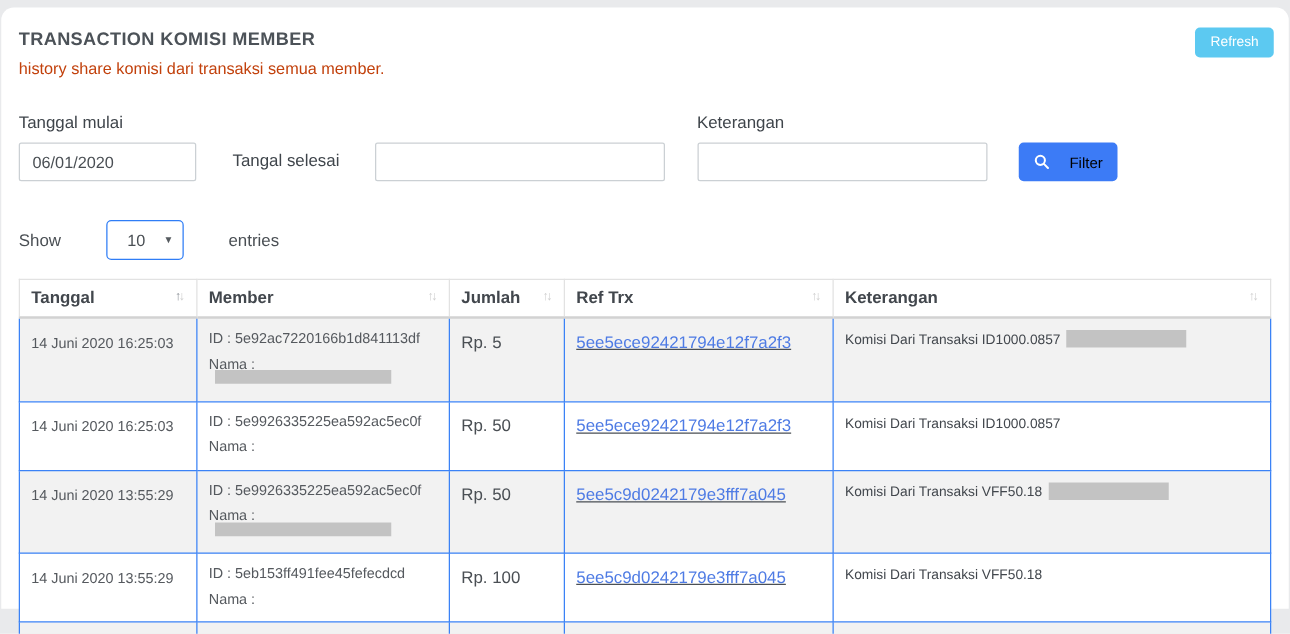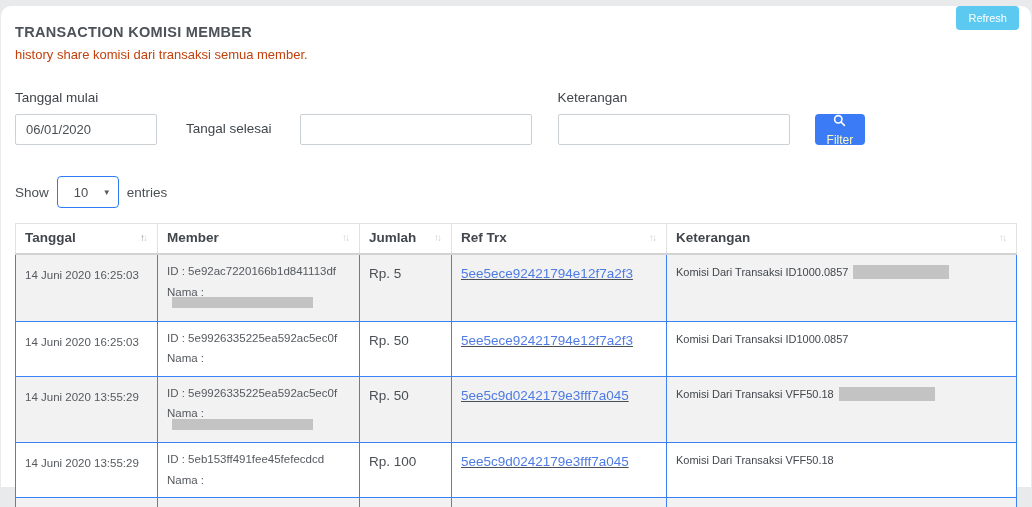--- a/index.html
+++ b/index.html
@@ -15,21 +15,21 @@
     margin:6px 1px 0 1px;
     height:481px;
     background:#ffffff;
     border-radius:10px 10px 0 0;
     padding:18px 14px 0 14px;
   }
   
   .page-title { font-size:14.5px; font-weight:bold; color:#4c5258; letter-spacing:.3px; }
   .page-subtitle { font-size:13px; color:#c2410c; margin-top:7px; }
   .refresh-btn {
-    position:absolute; top:0; right:12px;
+    position:absolute; top:16px; right:12px;
     background:#5cc9f1; color:#fff; border:none;
     font-size:11px; font-family:inherit;
     padding:6px 12px; border-radius:4px; cursor:pointer;
   }
   
   .filter-row { display:flex; align-items:flex-end; margin-top:28px; }
   .filter-group { display:flex; flex-direction:column; }
   .filter-label { font-size:13.5px; color:#3f454b; margin-bottom:9px; }
   .filter-input {
     height:31px; border:1px solid #cbd0d4; border-radius:2px;
@@ -37,26 +37,26 @@
     outline:none; background:#fff;
   }
   .w-date { width:142px; }
   .w-text { width:232px; }
   .gap1 { margin-right:29px; }
   .gap2 { margin-right:28px; }
   .gap3 { margin-right:26px; }
   .gap4 { margin-right:25px; }
   .filter-btn {
     height:31px; padding:0 12px; border:none; border-radius:4px;
-    background:#3c7bf6; color:#fef9c3; font-size:12px; font-family:inherit;
-    display:inline-flex; align-items:center; gap:6px; cursor:pointer;flex-direction:column;
+    background:#3c7bf6; color:#000000; font-size:12px; font-family:inherit;
+    display:inline-flex; align-items:center; gap:16px; cursor:pointer;
   }
   .filter-btn svg { display:block; }
   
-  .length-row { display:flex; align-items:center; margin-top:31px; font-size:13.5px; color:#4a4f54; }
+  .length-row { display:flex; align-items:center; margin-top:31px; font-size:13.5px; color:#4a4f54;gap:28px; }
   .select-wrap { position:relative; margin:0 8px; }
   .length-select {
     -webkit-appearance:none; appearance:none;
     width:62px; height:32px;
     border:1px solid #2f7df6; border-radius:4px;
     background:#fff; font-family:inherit; font-size:13px; color:#4a4f54;
     padding:0 22px 0 16px; outline:none; cursor:pointer;
   }
   .select-caret {
     position:absolute; right:8px; top:50%; transform:translateY(-50%);

